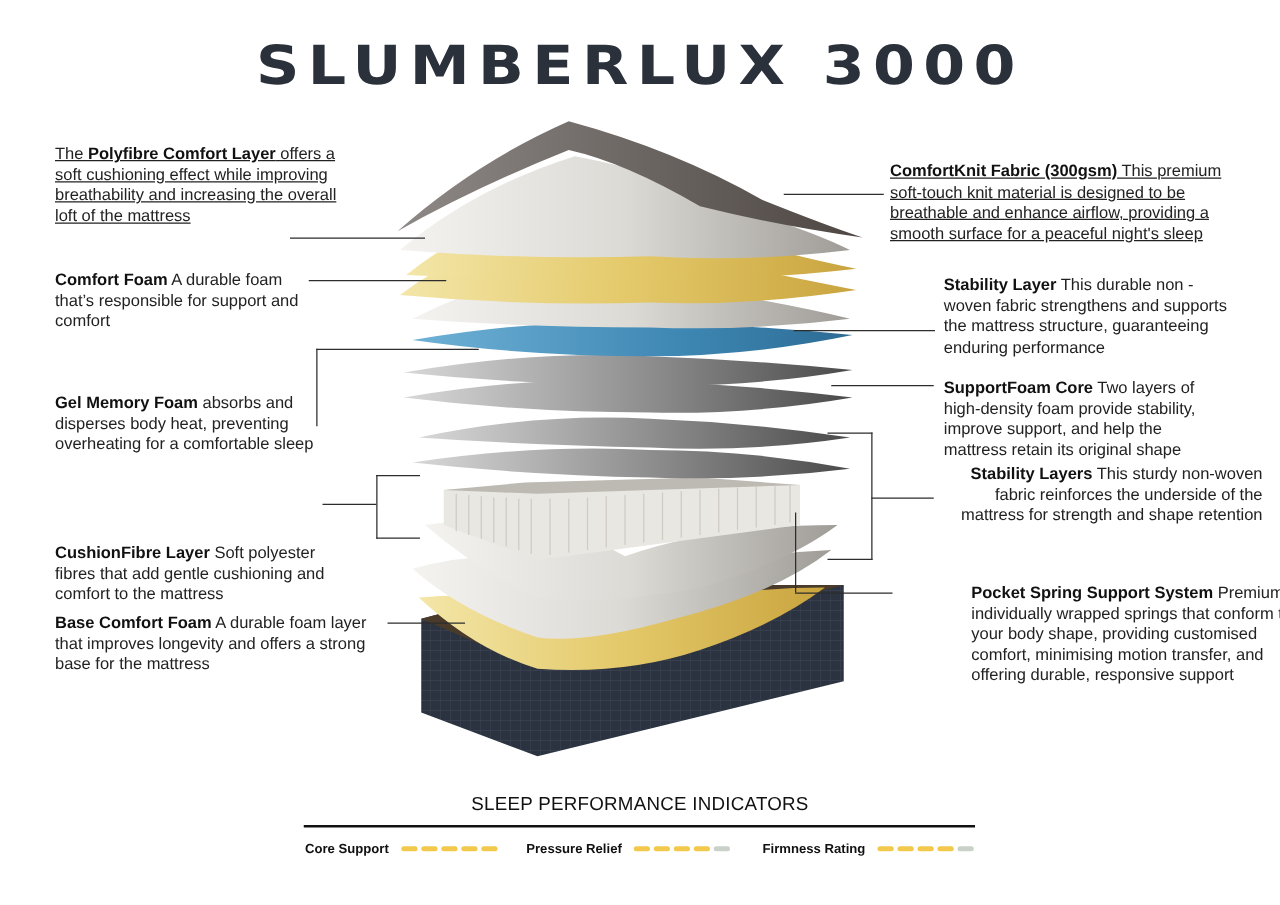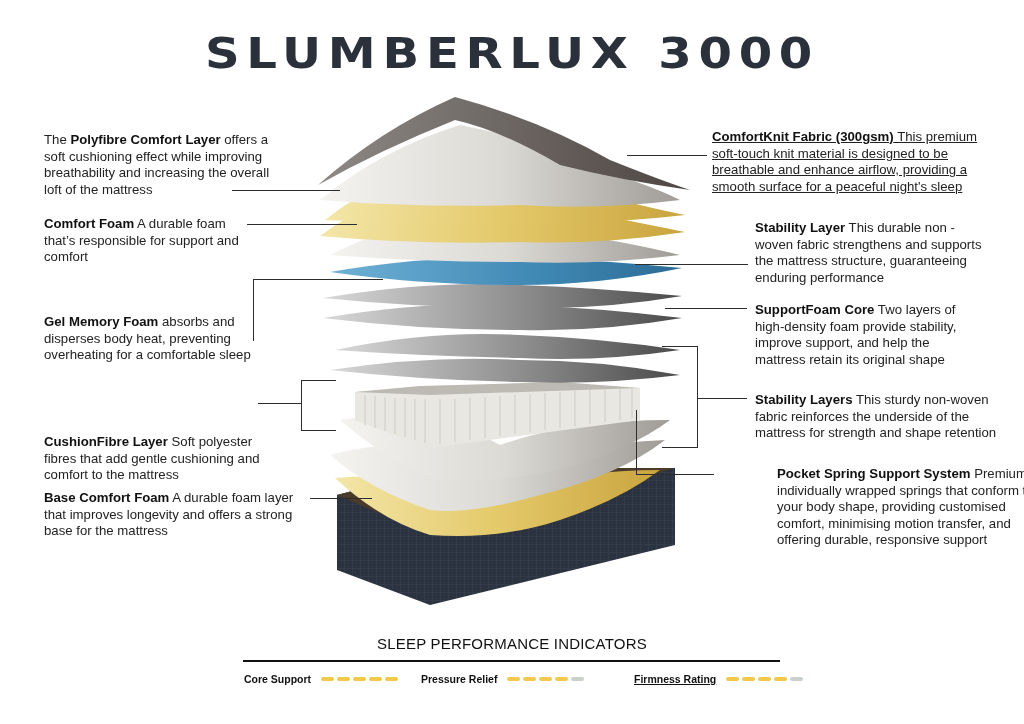--- a/index.html
+++ b/index.html
@@ -113,21 +113,21 @@
   <path d="M330 255 Q400 220 460 215 Q520 220 580 235 Q640 245 680 255 Q600 265 520 262 Q420 262 330 255 Z" fill="url(#gWhite)"></path>
 
   <path d="M320 236 Q380 190 460 185 Q540 195 600 215 Q650 225 685 232 Q600 245 520 242 Q420 245 320 236 Z" fill="url(#gYellow)"></path>
   <path d="M325 220 Q380 175 460 160 Q540 170 600 195 Q650 208 685 215 Q600 225 520 222 Q420 225 325 220 Z" fill="url(#gYellow)"></path>
 
   <path d="M320 200 Q380 150 460 125 Q540 140 600 170 Q650 185 680 200 Q600 210 520 205 Q420 208 320 200 Z" fill="url(#gWhite)"></path>
 
   <path d="M318 185 Q380 130 455 97 Q540 120 610 160 Q660 180 690 190 Q620 180 560 165 Q500 130 455 120 Q380 150 318 185 Z" fill="url(#gTop)"></path>
 </svg>
 
-<div class="callout" style="left:44px; top:132px; width:235px;">
+<div class="callout" style="left:44px; top:115px; width:235px;text-decoration:underline;">
   <span>The </span><b>Polyfibre Comfort Layer</b><span> offers a soft cushioning effect while improving breathability and increasing the overall loft of the mattress</span>
 </div>
 <div class="line hl" style="left:232px; top:190px; width:108px;"></div>
 
 <div class="callout" style="left:44px; top:216px; width:215px;">
   <span></span><b>Comfort Foam</b><span> A durable foam that’s responsible for support and comfort</span>
 </div>
 <div class="line hl" style="left:247px; top:224px; width:110px;"></div>
 
 <div class="callout" style="left:44px; top:314px; width:225px;">
@@ -157,21 +157,21 @@
 <div class="callout" style="left:755px; top:220px; width:240px;">
   <b>Stability Layer</b><span> This durable non - woven fabric strengthens and supports the mattress structure, guaranteeing enduring performance</span>
 </div>
 <div class="line hl" style="left:635px; top:264px; width:113px;"></div>
 
 <div class="callout" style="left:755px; top:302px; width:220px;">
   <b>SupportFoam Core</b><span> Two layers of high-density foam provide stability, improve support, and help the mattress retain its original shape</span>
 </div>
 <div class="line hl" style="left:665px; top:308px; width:82px;"></div>
 
-<div class="callout" style="left:755px; top:392px; width:255px;">
+<div class="callout" style="left:755px; top:371px; width:255px;text-align:right;">
   <b>Stability Layers</b><span> This sturdy non-woven fabric reinforces the underside of the mattress for strength and shape retention</span>
 </div>
 <div class="line hl" style="left:697px; top:398px; width:50px;"></div>
 <div class="line vl" style="left:697px; top:346px; height:102px;"></div>
 <div class="line hl" style="left:662px; top:346px; width:36px;"></div>
 <div class="line hl" style="left:662px; top:447px; width:36px;"></div>
 
 <div class="callout" style="left:729px; top:466px; width:260px;margin-left:48px;">
   <b>Pocket Spring Support System</b><span> Premium individually wrapped springs that conform to your body shape, providing customised comfort, minimising motion transfer, and offering durable, responsive support</span>
 </div>
@@ -196,21 +196,21 @@
   <span>Pressure Relief</span>
   <div class="dashes">
     <span class="dash"></span>
     <span class="dash"></span>
     <span class="dash"></span>
     <span class="dash"></span>
     <span class="dash off"></span>
   </div>
 </div>
 
-<div class="indicator" style="left:634px;text-decoration:underline;">
+<div class="indicator" style="left:610px;">
   <span>Firmness Rating</span>
   <div class="dashes">
     <span class="dash"></span>
     <span class="dash"></span>
     <span class="dash"></span>
     <span class="dash"></span>
     <span class="dash off"></span>
   </div>
 </div>
 

